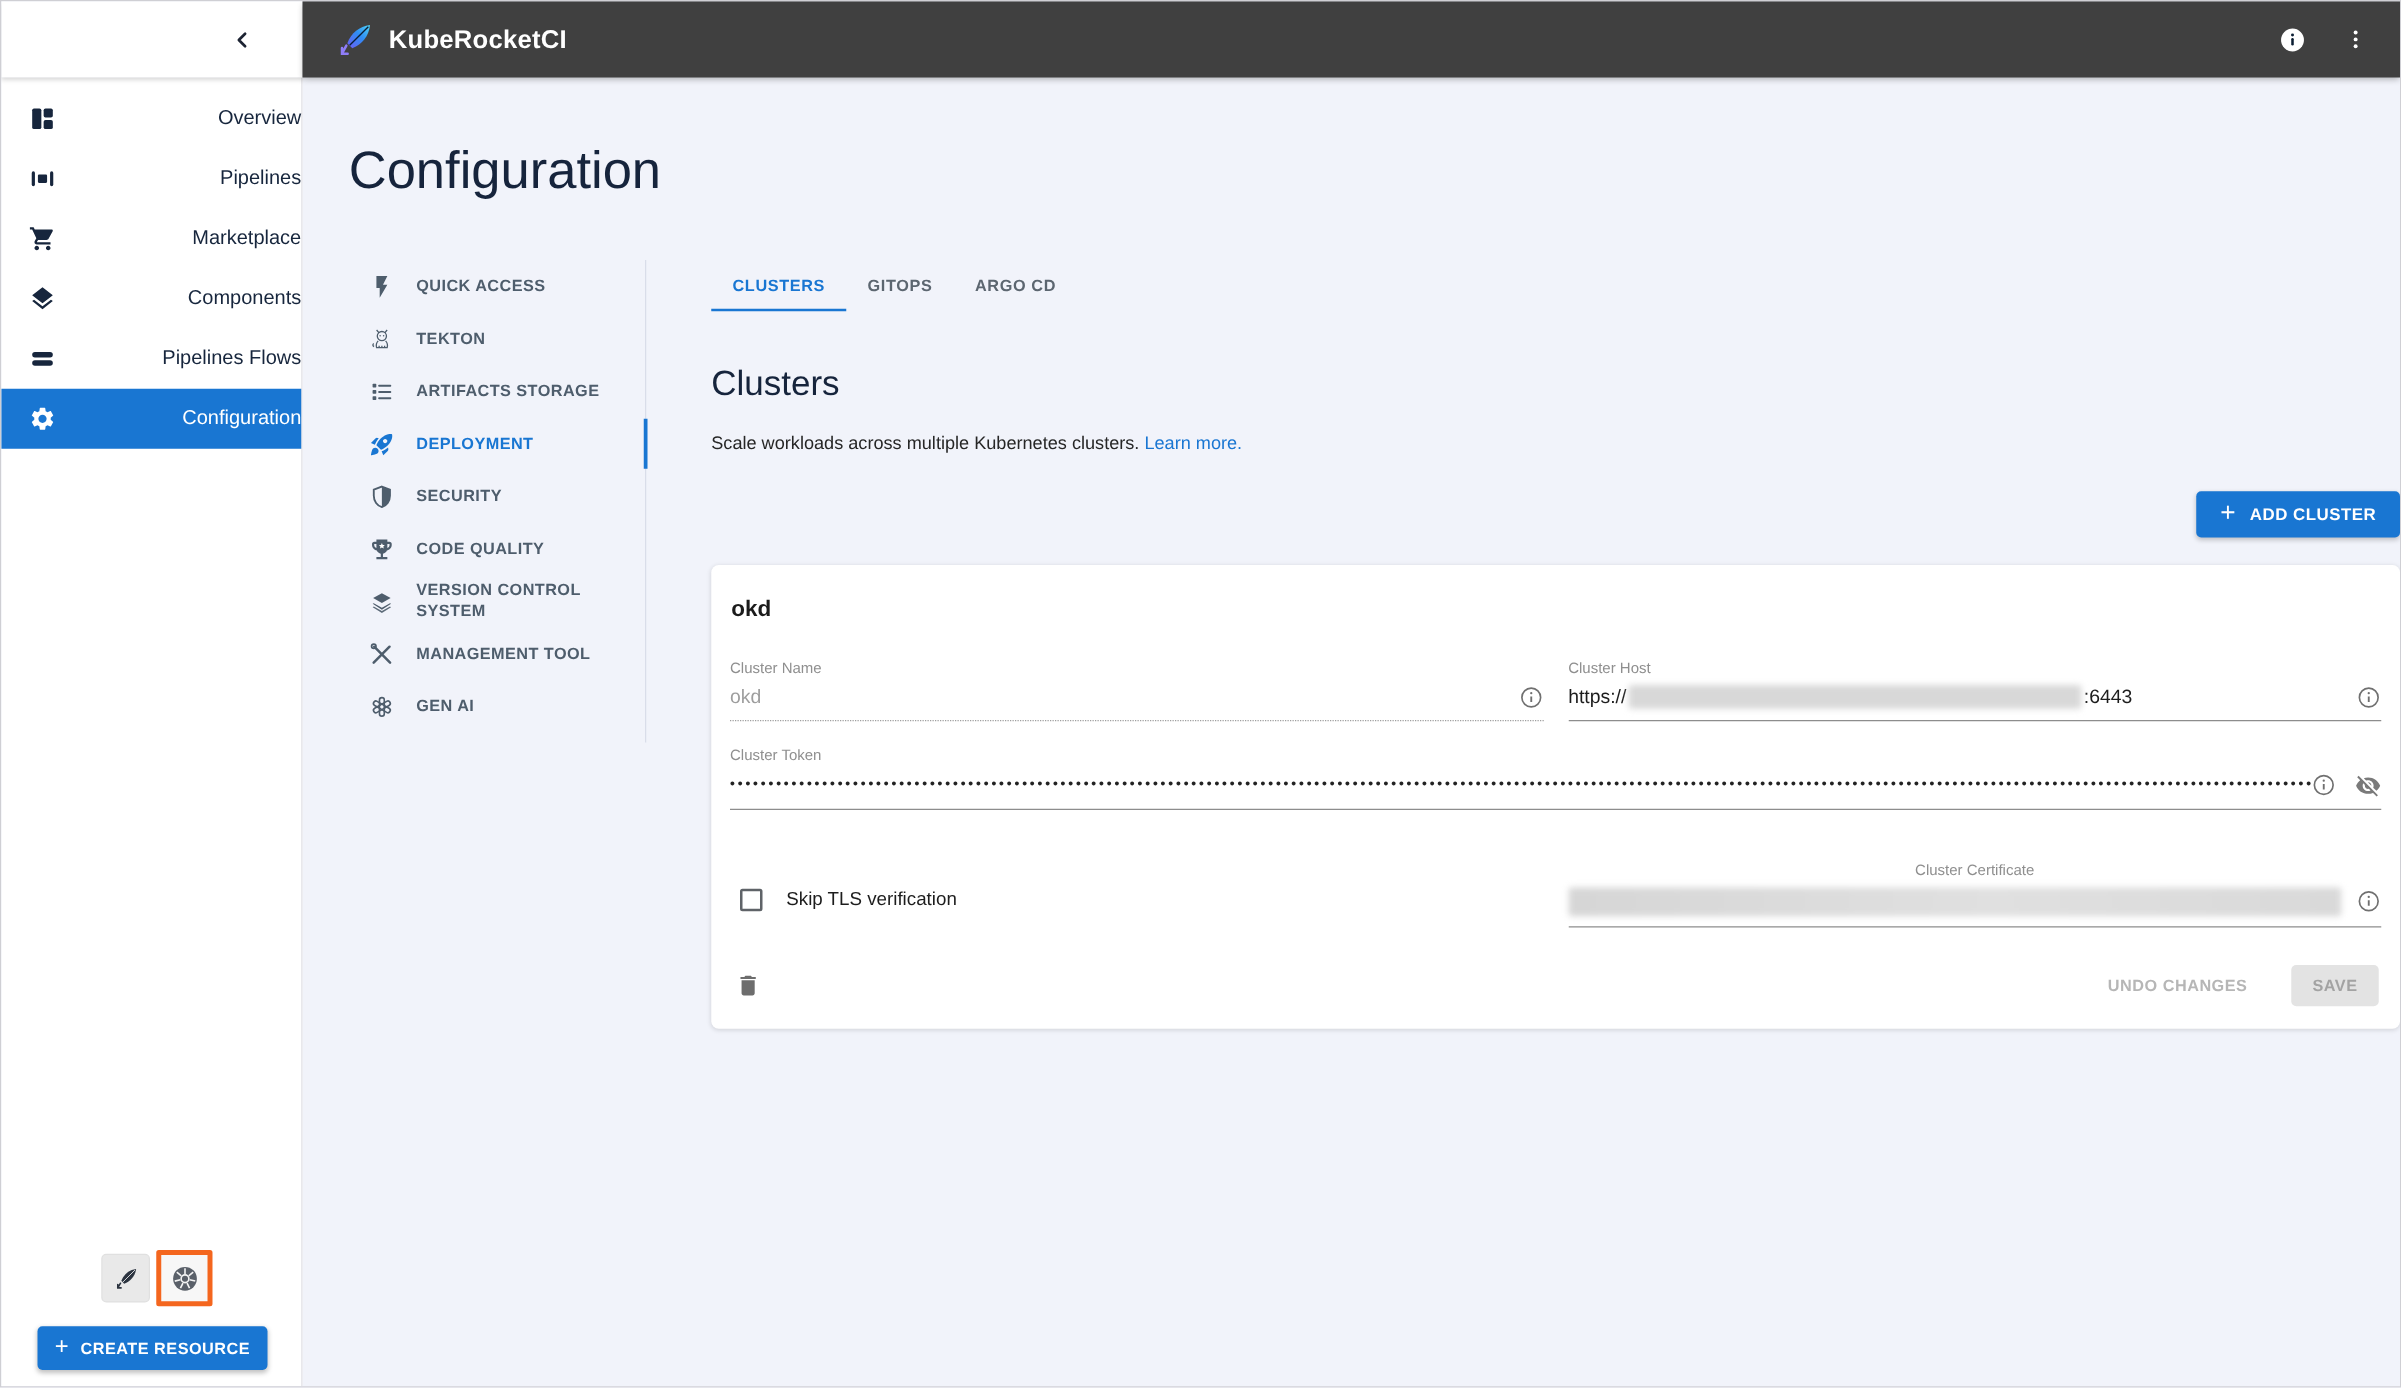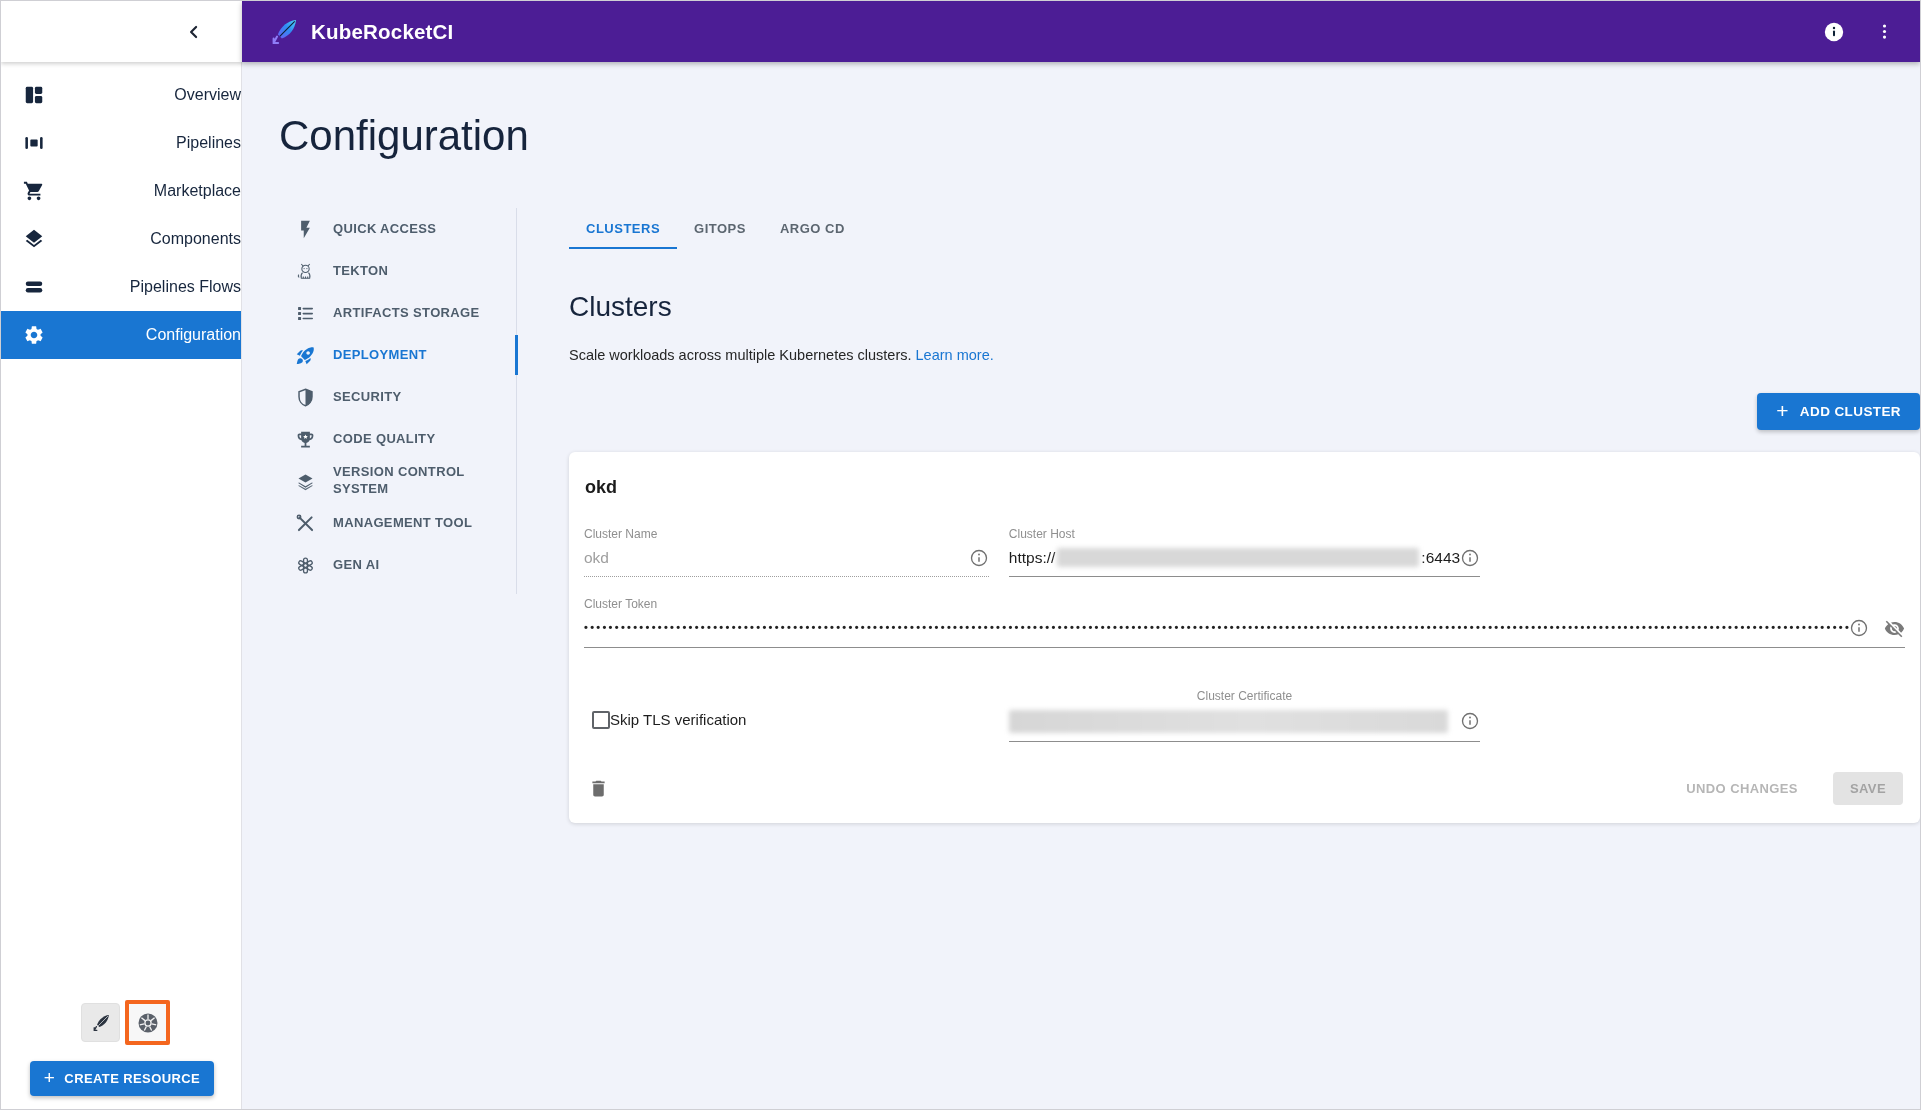--- a/index.html
+++ b/index.html
@@ -12,21 +12,21 @@
 
   
   .topbar { position:absolute; top:0; left:0; right:0; height:61px; display:flex; z-index:20; }
   .topbar-white {
     width:241px; background:#ffffff; display:flex; align-items:center;
     justify-content:flex-end; padding-right:34px;
     box-shadow:0 2px 4px rgba(0,0,0,0.18);
   }
   .collapse-btn { background:none; border:none; cursor:pointer; padding:4px; display:flex; }
   .topbar-dark {
-    flex:1; background:#4c1d95; display:flex; align-items:center;
+    flex:1; background:#404040; display:flex; align-items:center;
     padding:0 26px; box-shadow:0 2px 5px rgba(0,0,0,0.28);
   }
   .brand { display:flex; align-items:center; gap:11px; }
   .brand-name { color:#ffffff; font-size:20.5px; font-weight:700; letter-spacing:.2px; }
   .topbar-right { margin-left:auto; display:flex; align-items:center; gap:30px; }
   .icon-btn { background:none; border:none; padding:0; cursor:pointer; display:flex; align-items:center; }
 
   
   .sidebar {
     position:absolute; top:61px; left:0; bottom:0; width:241px;
@@ -97,41 +97,41 @@
     font-family:"Liberation Sans", sans-serif;
   }
   .add-cluster-btn .plus-glyph { font-size:21px; }
 
   
   .card {
     margin-top:22px; background:#ffffff; border-radius:6px;
     box-shadow:0 1px 4px rgba(0,0,0,.14); padding:16px 15px 14px;
   }
   .card-title { font-size:18px; font-weight:700; color:#1b1b1b; margin:9px 0 0 1px; }
-  .fields-grid { display:grid; grid-template-columns:1fr 1fr 1fr; column-gap:20px; margin-top:29px; }
+  .fields-grid { display:grid; grid-template-columns:1fr 1fr; column-gap:20px; margin-top:29px; }
   .field { display:flex; flex-direction:column; }
   .f-label { font-size:12px; color:#8f8f8f; }
   .f-value {
     display:flex; align-items:center; margin-top:3px; padding:4px 0 8px;
     border-bottom:1px solid #8d8d8d; font-size:15.5px; color:#1d1d1d; min-height:30px;
   }
   .f-value.disabled { color:#9e9e9e; border-bottom:1px dotted #9e9e9e; }
   .info-icon { margin-left:auto; color:#707070; display:flex; flex:0 0 auto; cursor:pointer; background:none; border:none; padding:0; }
   .blur-bar { background:#d8d8d8; border-radius:2px; filter:blur(2.6px); }
   .host-bar { width:362px; height:19px; margin:0 2px; }
   .cert-bar { flex:1; height:23px; margin-right:12px; background:linear-gradient(90deg,#d6d6d6,#e0e0e0 55%,#d9d9d9); }
   .field-token { grid-column:1 / -1; margin-top:20px; }
   .token-dots {
     flex:1; overflow:hidden; white-space:nowrap; font-size:11px; letter-spacing:2.3px;
     color:#222; font-weight:700; transform:translateY(-1px);
   }
   .eye-btn { background:none; border:none; padding:0; margin-left:15px; color:#7a7a7a; display:flex; cursor:pointer; }
   .row3 { margin-top:41px;text-align:center; }
   .tls-cell { display:flex; align-items:flex-end; padding-bottom:13px; }
-  .tls-inner { display:flex; align-items:center; padding-left:8px; }
+  .tls-inner { display:flex; align-items:center; gap:19px; padding-left:8px; }
   .checkbox {
     width:18px; height:18px; border:2px solid #5f6368; border-radius:2px; background:#fff; cursor:pointer; flex:0 0 18px;
   }
   .tls-label { font-size:15px; color:#1d1d1d; }
   .card-actions { display:flex; align-items:center; margin-top:30px; padding:0 2px 4px; }
   .trash-btn { background:none; border:none; padding:2px; cursor:pointer; color:#6d6d6d; display:flex; }
   .actions-spacer { flex:1; }
   .undo-btn {
     background:none; border:none; font-size:13px; font-weight:700; letter-spacing:.4px;
     color:#b6b6b6; cursor:default; font-family:"Liberation Sans", sans-serif;

